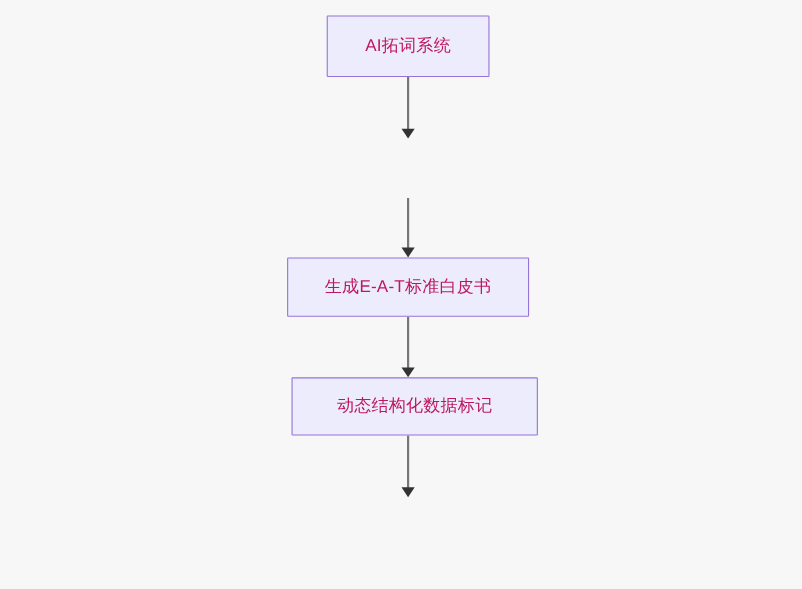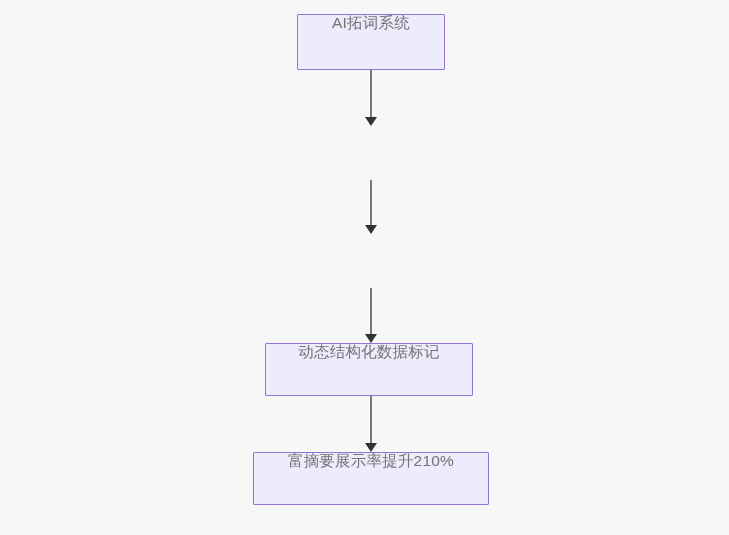--- a/index.html
+++ b/index.html
@@ -18,23 +18,23 @@
     width: 729px;
     height: 535px;
   }
   .node {
     position: absolute;
     box-sizing: border-box;
     background: #ececfc;
     border: 1.4px solid #9673d9;
     border-radius: 1px;
     display: flex;
-    align-items: flex-start;
+    align-items: center;
     justify-content: center;
-    color: #737373;
+    color: #be185d;
     font-size: 15.5px;
     line-height: 1;
     letter-spacing: 0.2px;
     white-space: nowrap;
   }
   .node-label {
     display: block;
     padding: 0 2px;
   }
   .edge {
@@ -82,22 +82,22 @@
   <div class="edge" style="left:361px; top:396px; height:56px;">
     <div class="edge-line"></div>
     <div class="edge-arrow"></div>
   </div>
 
   <div class="node" style="left:297px; top:14px; width:148px; height:56px;">
     <span class="node-label">AI拓词系统</span>
   </div>
 
 
+  <div class="node" style="left:261px; top:234px; width:220px; height:54px;">
+    <span class="node-label">生成E-A-T标准白皮书</span>
+  </div>
 
-  <div class="node" style="left:265px; top:343px; width:208px; height:53px;">
+  <div class="node" style="left:265px; top:343px; width:224px; height:53px;">
     <span class="node-label">动态结构化数据标记</span>
   </div>
 
-  <div class="node" style="left:253px; top:452px; width:236px; height:53px;">
-    <span class="node-label">富摘要展示率提升210%</span>
-  </div>
 
 </div>
 
 </body></html>

